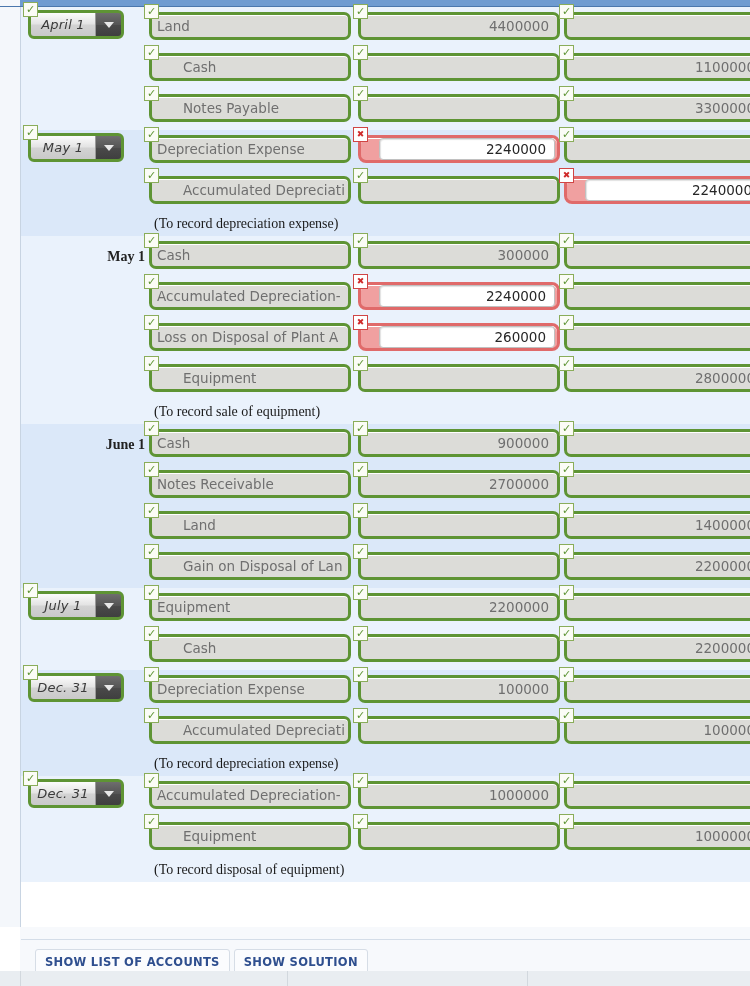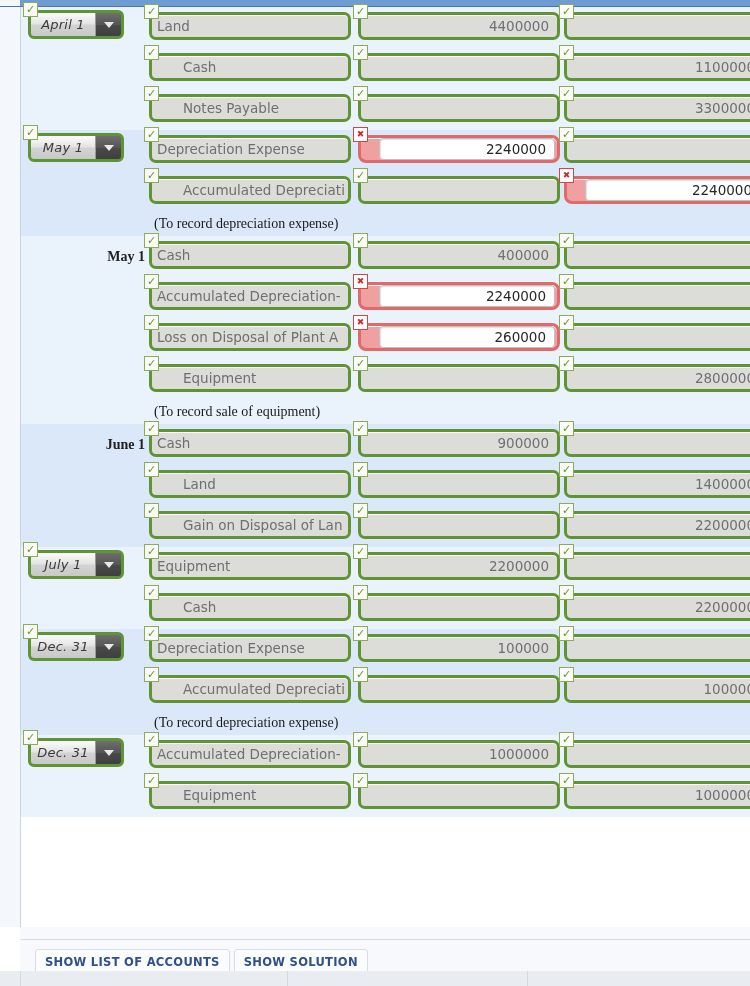--- a/index.html
+++ b/index.html
@@ -283,21 +283,21 @@
             </div>
             <div class="field-wrap fw-acct">
               <span class="badge ok"></span>
               <div class="field acct">
                 <div class="val">Cash</div>
               </div>
             </div>
             <div class="field-wrap fw-debit">
               <span class="badge ok"></span>
               <div class="field num">
-                <div class="val">400000</div>
+                <div class="val">300000</div>
               </div>
             </div>
             <div class="field-wrap fw-credit">
               <span class="badge ok"></span>
               <div class="field num">
                 <div class="val"></div>
               </div>
             </div>
           </div>
           <div class="row">
@@ -373,20 +373,41 @@
             <div class="field-wrap fw-acct">
               <span class="badge ok"></span>
               <div class="field acct">
                 <div class="val">Cash</div>
               </div>
             </div>
             <div class="field-wrap fw-debit">
               <span class="badge ok"></span>
               <div class="field num">
                 <div class="val">900000</div>
+              </div>
+            </div>
+            <div class="field-wrap fw-credit">
+              <span class="badge ok"></span>
+              <div class="field num">
+                <div class="val"></div>
+              </div>
+            </div>
+          </div>
+          <div class="row">
+            <div class="date-cell"></div>
+            <div class="field-wrap fw-acct">
+              <span class="badge ok"></span>
+              <div class="field acct">
+                <div class="val">Notes Receivable</div>
+              </div>
+            </div>
+            <div class="field-wrap fw-debit">
+              <span class="badge ok"></span>
+              <div class="field num">
+                <div class="val">2700000</div>
               </div>
             </div>
             <div class="field-wrap fw-credit">
               <span class="badge ok"></span>
               <div class="field num">
                 <div class="val"></div>
               </div>
             </div>
           </div>
           <div class="row">
@@ -587,20 +608,21 @@
                 <div class="val"></div>
               </div>
             </div>
             <div class="field-wrap fw-credit">
               <span class="badge ok"></span>
               <div class="field num">
                 <div class="val">1000000</div>
               </div>
             </div>
           </div>
+          <div class="memo">(To record disposal of equipment)</div>
         </div>
       </div>
   </div>
 
   <div class="footer">
     <div class="footer-inner">
       <div class="btnrow" id="btnrow">
           <button class="btn">SHOW LIST OF ACCOUNTS</button>
           <button class="btn">SHOW SOLUTION</button>
         </div>

